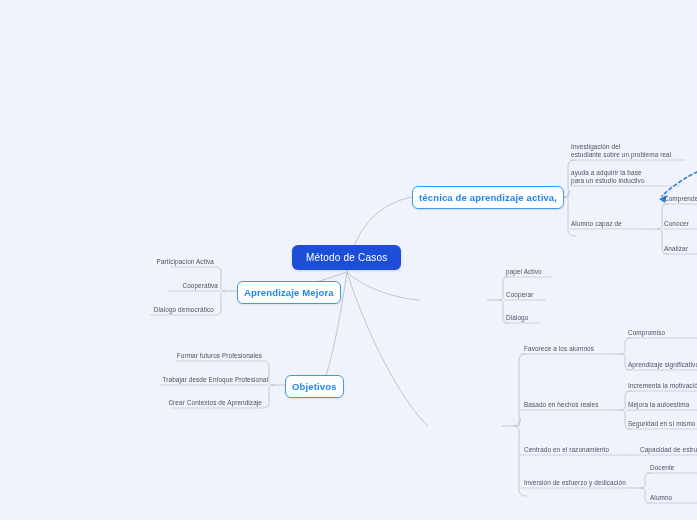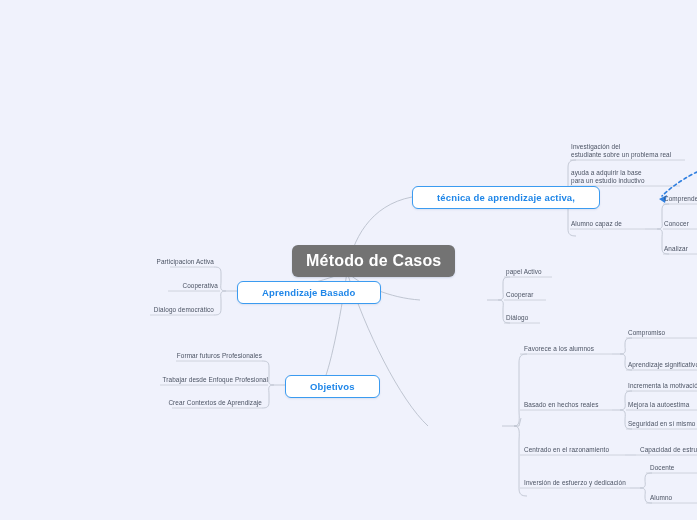--- a/index.html
+++ b/index.html
@@ -23,41 +23,41 @@
   .lines {
     position: absolute;
     left: 0; top: 0;
     width: 697px;
     height: 520px;
     pointer-events: none;
   }
   
   .node-root {
     position: absolute;
-    background: #737373;
+    background: #1d4ed8;
     color: #ffffff;
-    font-weight: bold;
-    font-size: 16px;
+    font-weight: normal;
+    font-size: 10px;
     letter-spacing: 0.2px;
     border-radius: 6px;
     padding: 7px 14px;
     white-space: nowrap;
     box-shadow: 0 1px 2px rgba(40,70,130,0.18);
   }
   
   .node-l1 {
     position: absolute;
     background: #ffffff;
     color: #1f86e8;
     font-weight: bold;
     font-size: 9.5px;
     letter-spacing: 0.15px;
     border: 1.4px solid #3b9bf0;
     border-radius: 6px;
-    padding: 5px 24px;
+    padding: 5px 6px;
     white-space: nowrap;
     box-shadow: 0 1px 2px rgba(40,70,130,0.10);
   }
   
   .leaf {
     position: absolute;
     font-size: 6.4px;
     color: #4a5262;
     white-space: nowrap;
     letter-spacing: 0.1px;
@@ -181,21 +181,21 @@
     </g>
     <polygon points="659,199 667,195 665,203" fill="#2f7fe0"></polygon>
   </svg>
 
   <div class="node-root" style="left:292px; top:245px;">Método de Casos</div>
 
   <div class="node-l1" style="left:412px; top:186px;">técnica de aprendizaje activa,</div>
 
 
 
-  <div class="node-l1" style="left:237px; top:281px;">Aprendizaje Basado</div>
+  <div class="node-l1" style="left:237px; top:281px;">Aprendizaje Mejora</div>
 
   <div class="node-l1" style="left:285px; top:375px;text-align:center;">Objetivos</div>
 
   <div class="leaf r two-line" style="left:571px; top:143px;">
     <div>Investigación del</div>
     <div>estudiante sobre un problema real</div>
   </div>
 
   <div class="leaf r two-line" style="left:571px; top:169px;">
     <div>ayuda a adquirir la base</div>

